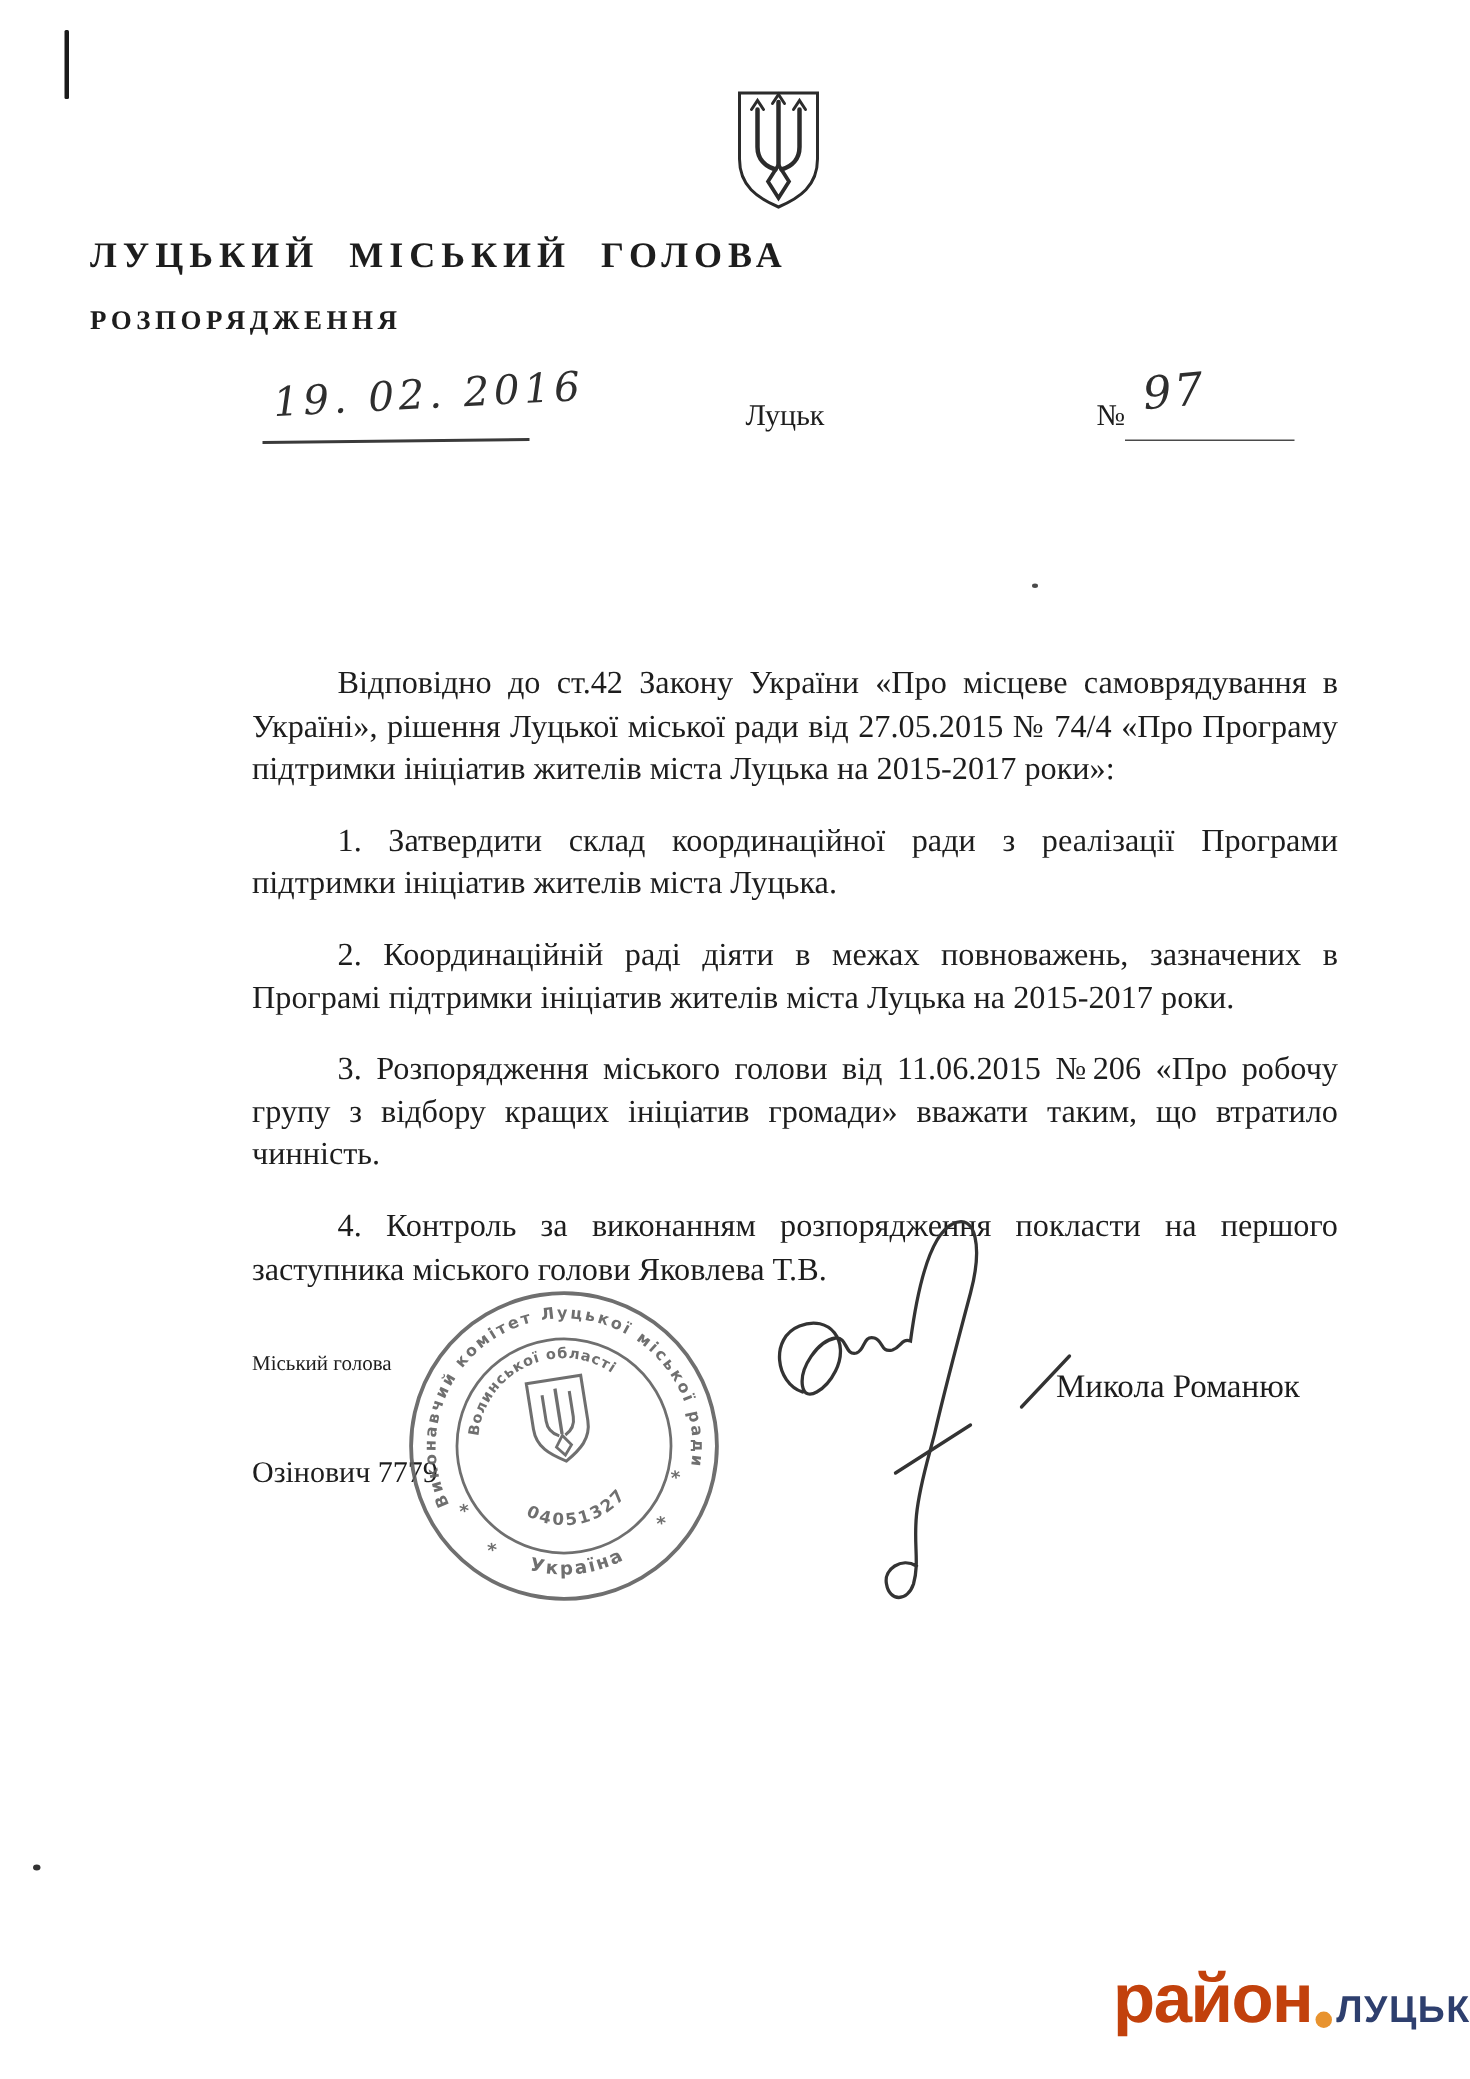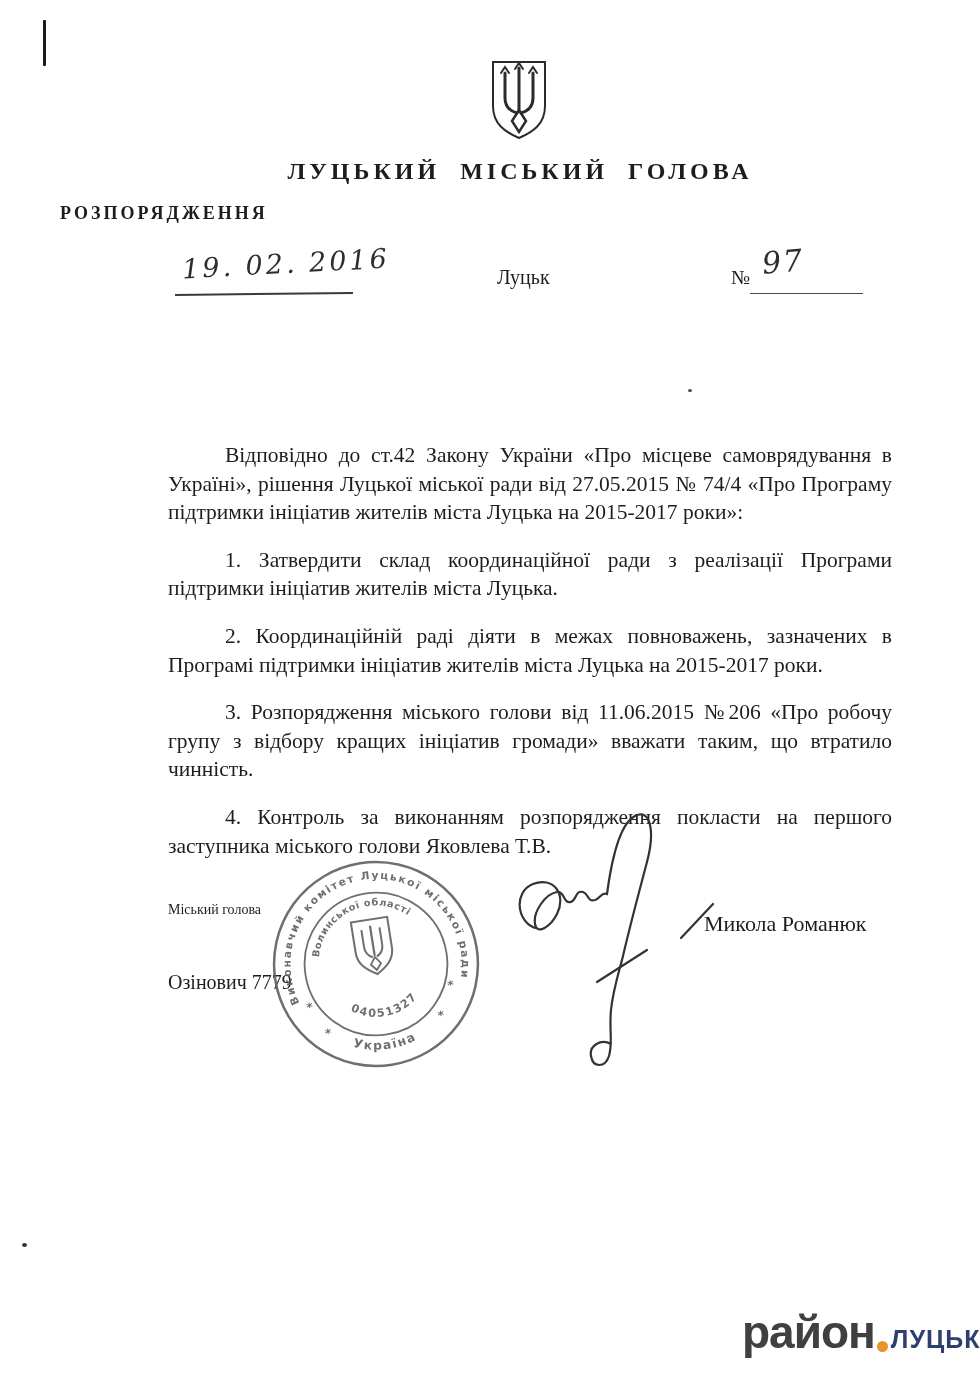--- a/index.html
+++ b/index.html
@@ -10,21 +10,21 @@
   }
   
   .artifact-line { position:absolute; left:43px; top:20px; width:3px; height:46px; background:#1a1a1a; border-radius:1px; }
   .speckle { position:absolute; background:#4a4a4a; border-radius:50%; }
   .speckle-1 { left:688px; top:389px; width:4px; height:3px; }
   .speckle-2 { left:22px; top:1243px; width:5px; height:4px; background:#333; }
 
   
   .emblem { position:absolute; left:489px; top:60px; width:60px; height:80px; }
   .org-title {
-    position:absolute; left:60px; top:158px; width:920px; text-align:center;
+    position:absolute; left:60px; top:158px; width:920px; 
     font-size:24px; font-weight:bold; letter-spacing:4px; word-spacing:10px;
   }
   .doc-type {
     position:absolute; left:60px; top:203px; width:920px; text-align:left;
     font-size:18px; font-weight:bold; letter-spacing:3px;
   }
 
   
   .handwritten {
     font-family:"DejaVu Serif", serif; font-style:italic; color:#2e2e2e;
@@ -54,21 +54,21 @@
   .stamp .inner-txt { font-size:9.5px; letter-spacing:0.6px; }
   .stamp .code-txt { font-size:11px; letter-spacing:1.5px; }
   .stamp .country-txt { font-size:12px; letter-spacing:1.5px; }
   .stamp .deco { font-size:12px; }
 
   .signature-svg { position:absolute; left:505px; top:810px; width:230px; height:270px; }
 
   
   .watermark { position:absolute; left:742px; top:1305px; display:flex; align-items:baseline;
     font-family:"Liberation Sans", sans-serif; }
-  .wm-brand { font-size:46px; font-weight:bold; color:#404040; letter-spacing:-1px; }
+  .wm-brand { font-size:46px; font-weight:bold; color:#c2410c; letter-spacing:-1px; }
   .wm-dot { width:11px; height:11px; border-radius:50%; background:#e8932f; margin:0 3px 0 2px; align-self:flex-end; margin-bottom:7px; }
   .wm-region { font-size:25px; font-weight:600; color:#2e3f6e; letter-spacing:1px; }
 </style>
 </head>
 <body>
 
 <div class="page">
 
   <div class="artifact-line"></div>
   <div class="speckle speckle-1"></div>

